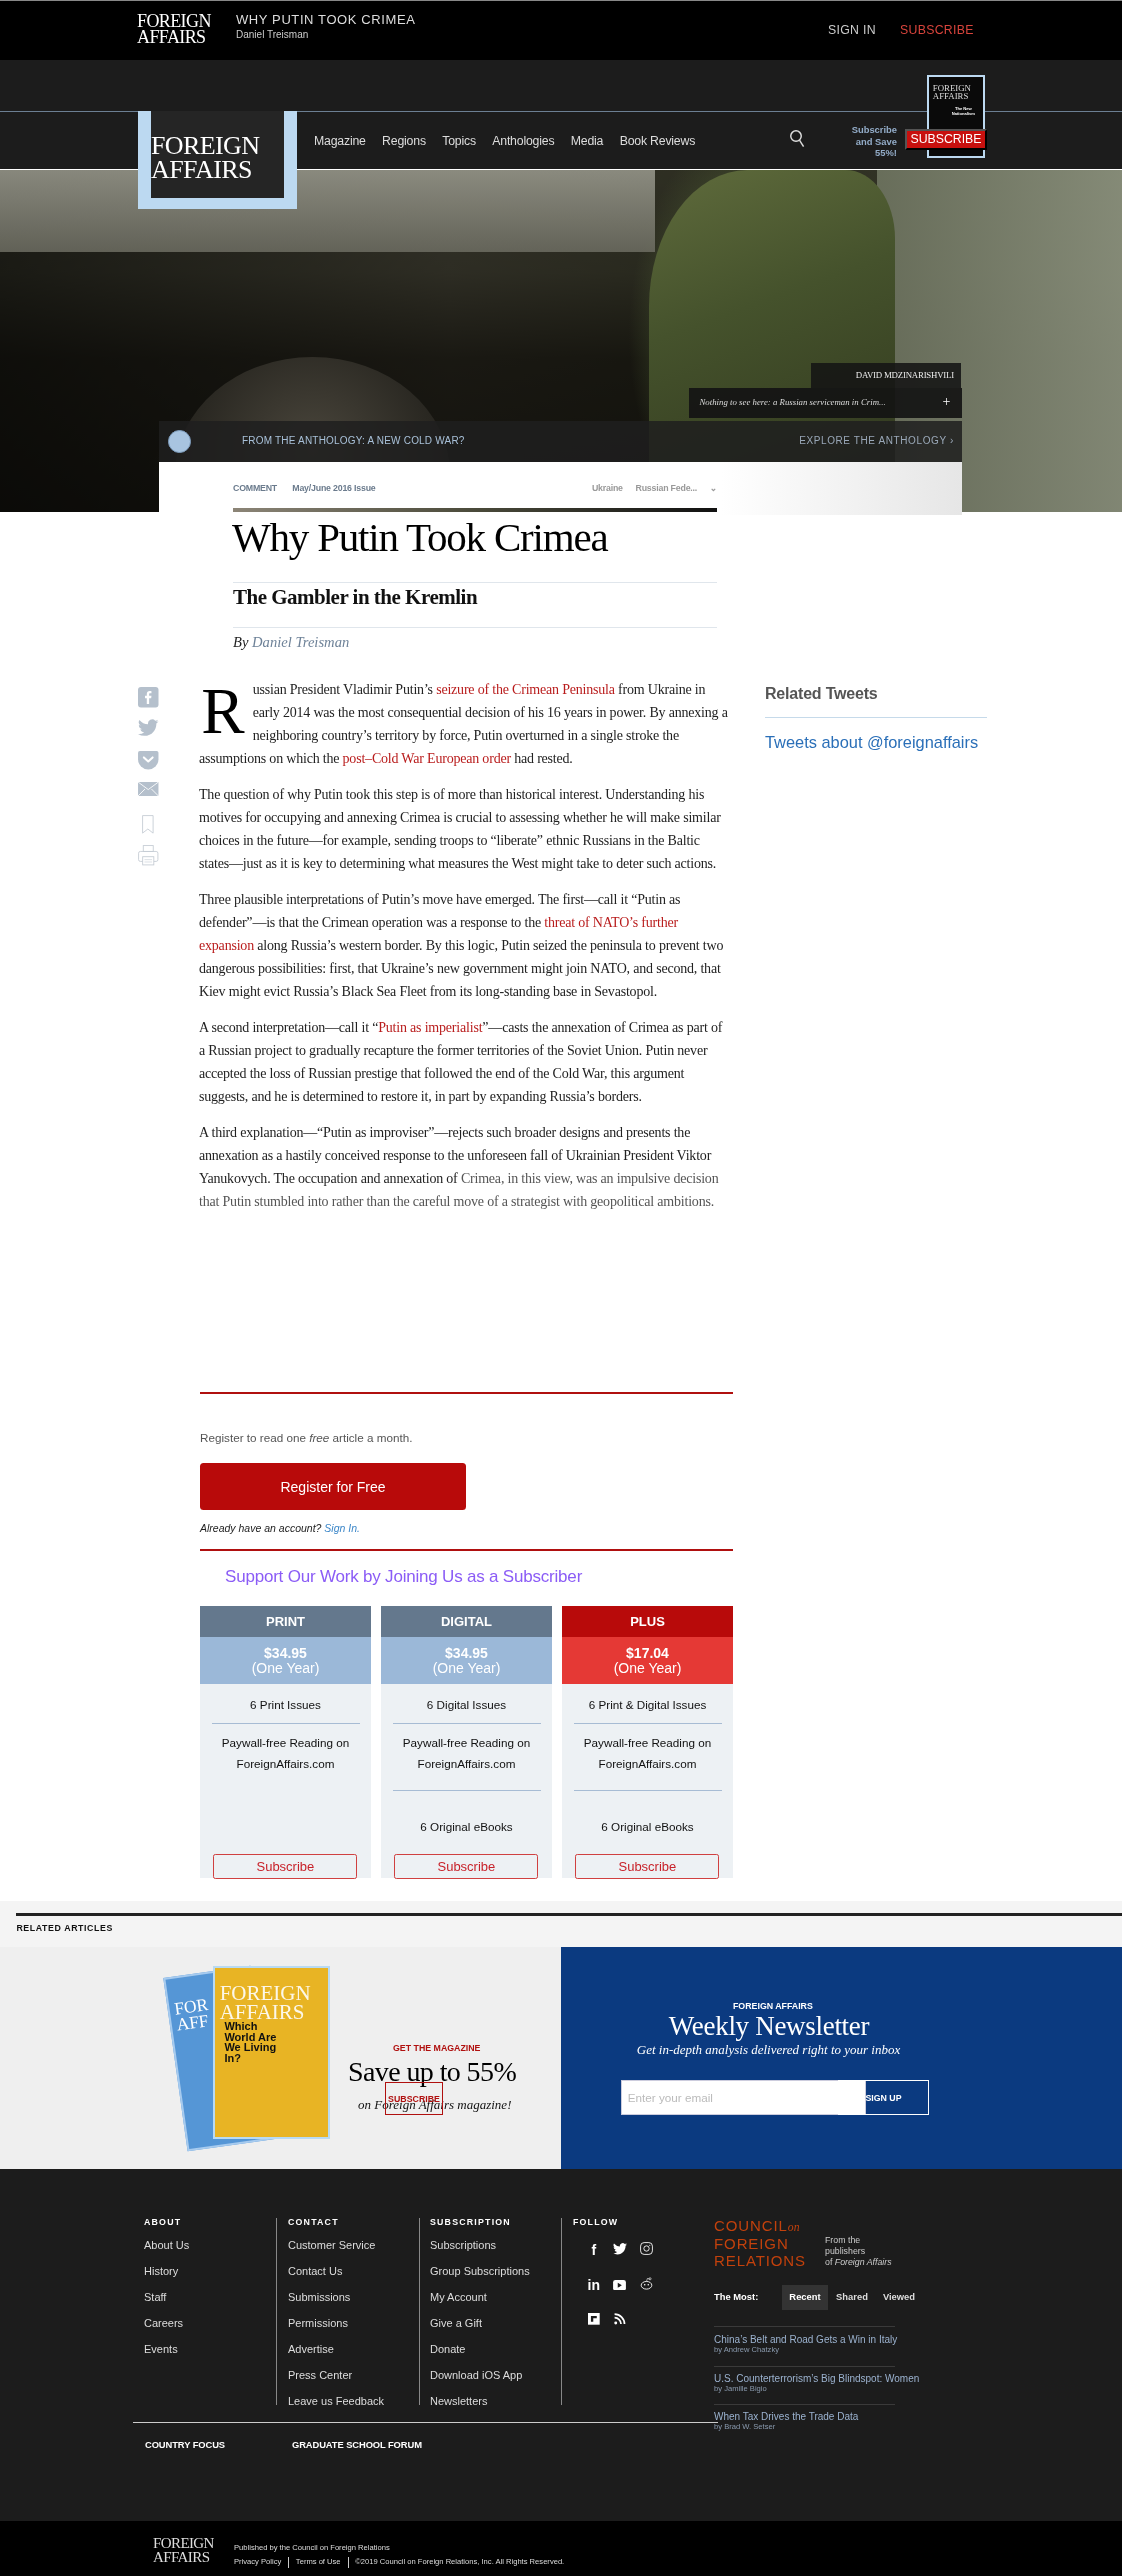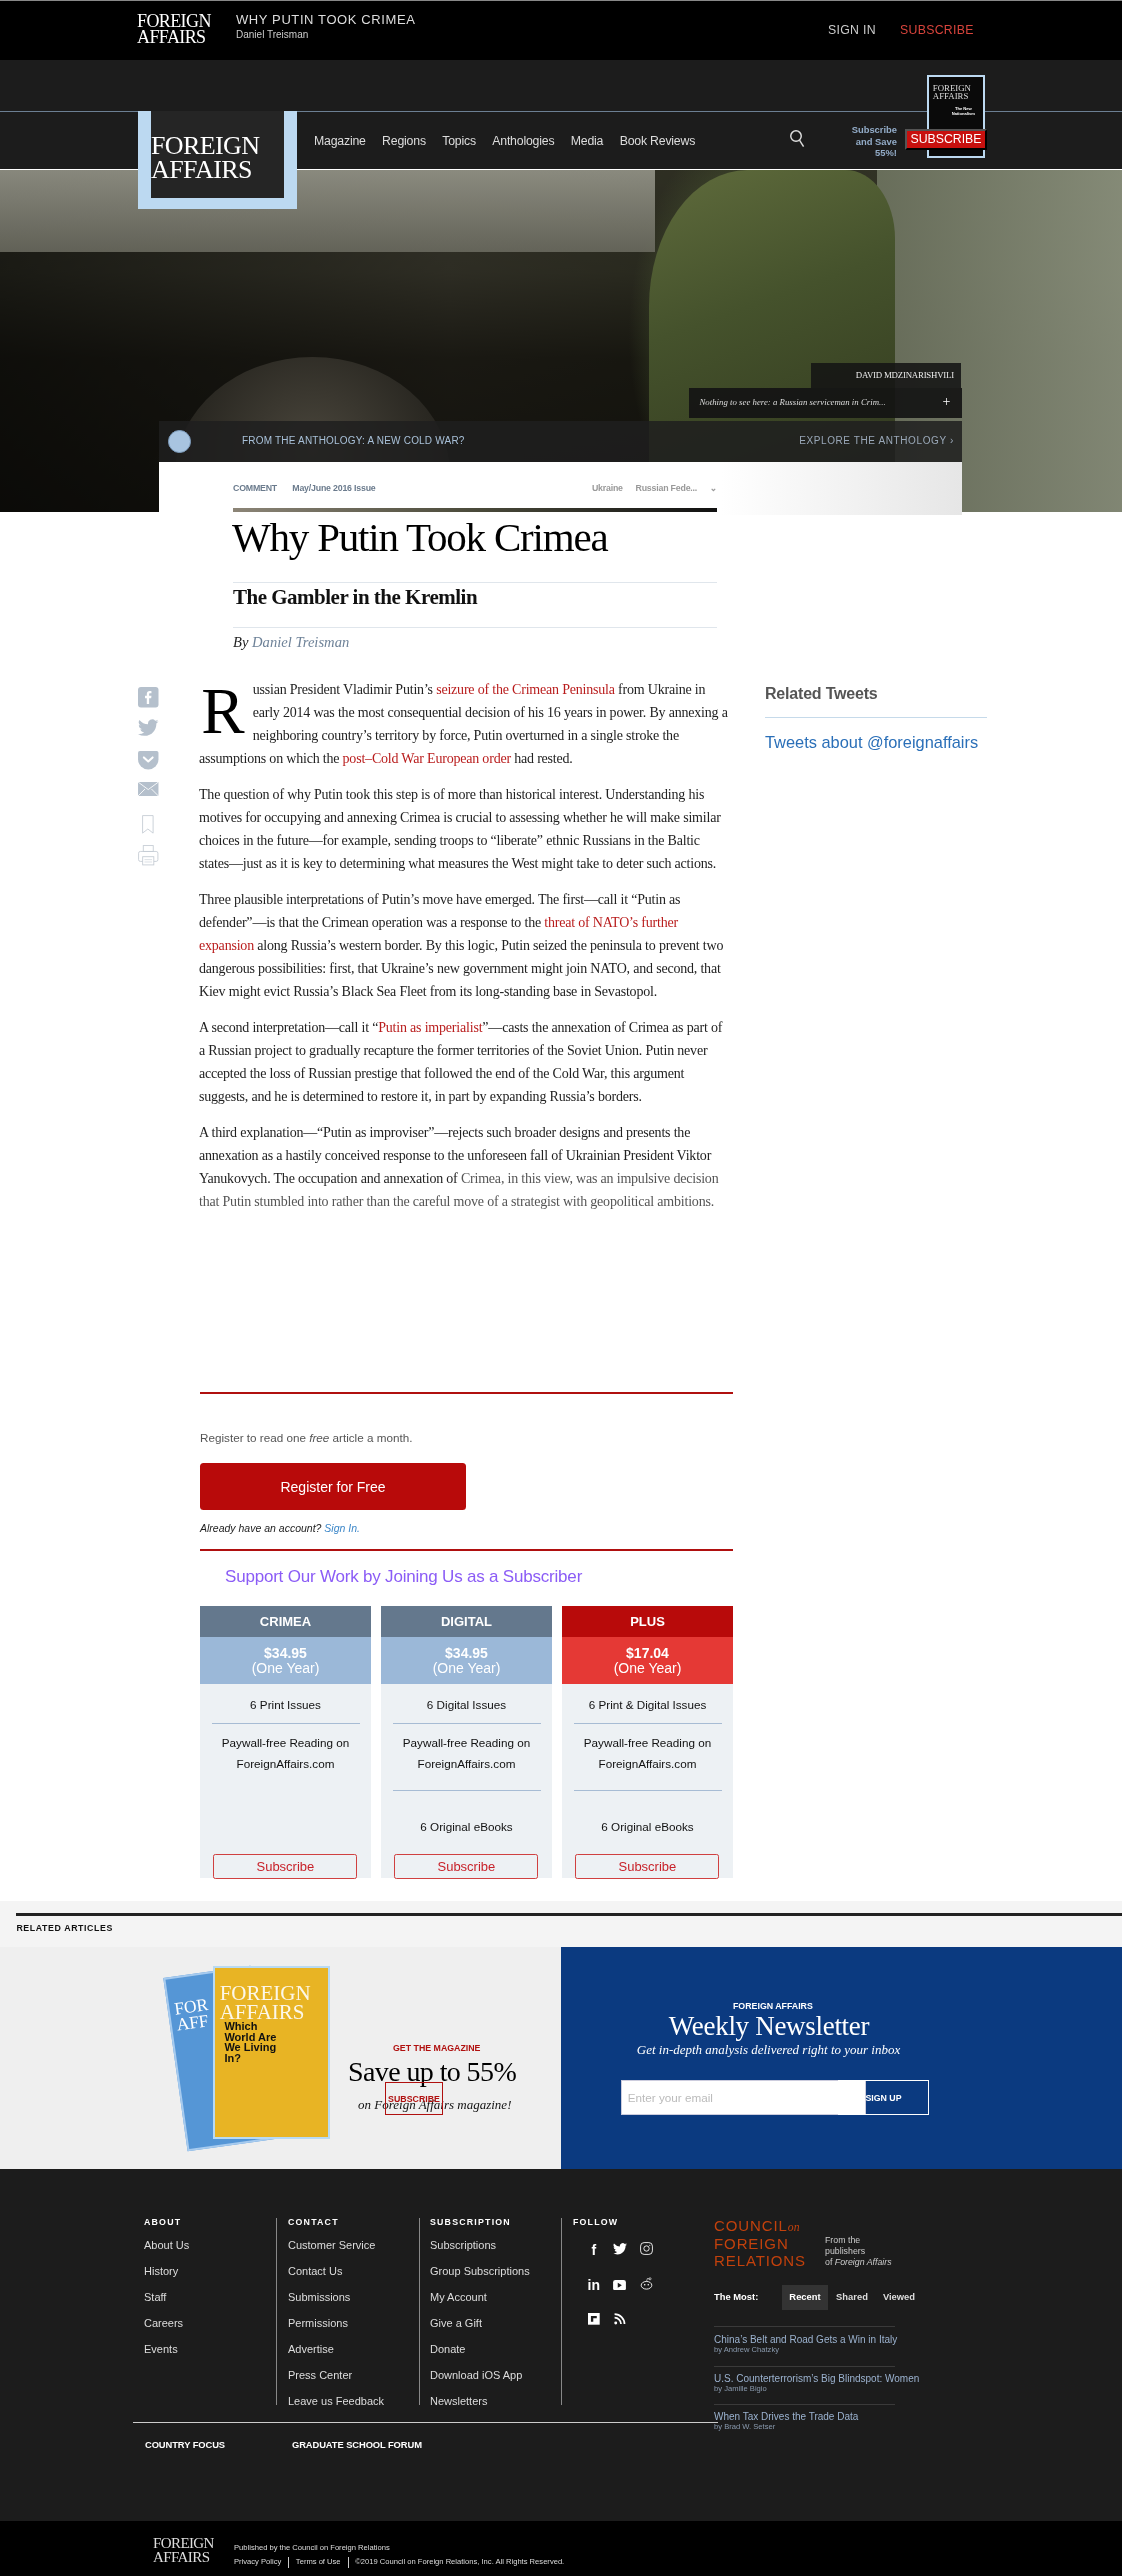--- a/index.html
+++ b/index.html
@@ -291,21 +291,21 @@
 </div>
 
 <div class="red-rule" style="top:1392px"></div>
 <div id="paywall-text"><span>Register to read one </span><em>free</em><span> article a month.</span></div>
 <button id="register-btn">Register for Free</button>
 <div id="have-account"><span>Already have an account?</span> <a>Sign In.</a></div>
 <div class="red-rule" style="top:1549px"></div>
 <div id="support-title">Support Our Work by Joining Us as a Subscriber</div>
 
 <div class="plan" style="left:200px">
-  <div class="hd">CRIMEA</div>
+  <div class="hd">PRINT</div>
   <div class="pr"><b>$34.95</b><span>(One Year)</span></div>
   <div class="feat f1">6 Print Issues</div>
   <div class="sep" style="top:117px"></div>
   <div class="feat f2" style="padding:0 17.5px">Paywall-free Reading on ForeignAffairs.com</div>
   <button class="subbtn">Subscribe</button>
 </div>
 <div class="plan" style="left:381px">
   <div class="hd">DIGITAL</div>
   <div class="pr"><b>$34.95</b><span>(One Year)</span></div>
   <div class="feat f1">6 Digital Issues</div>

